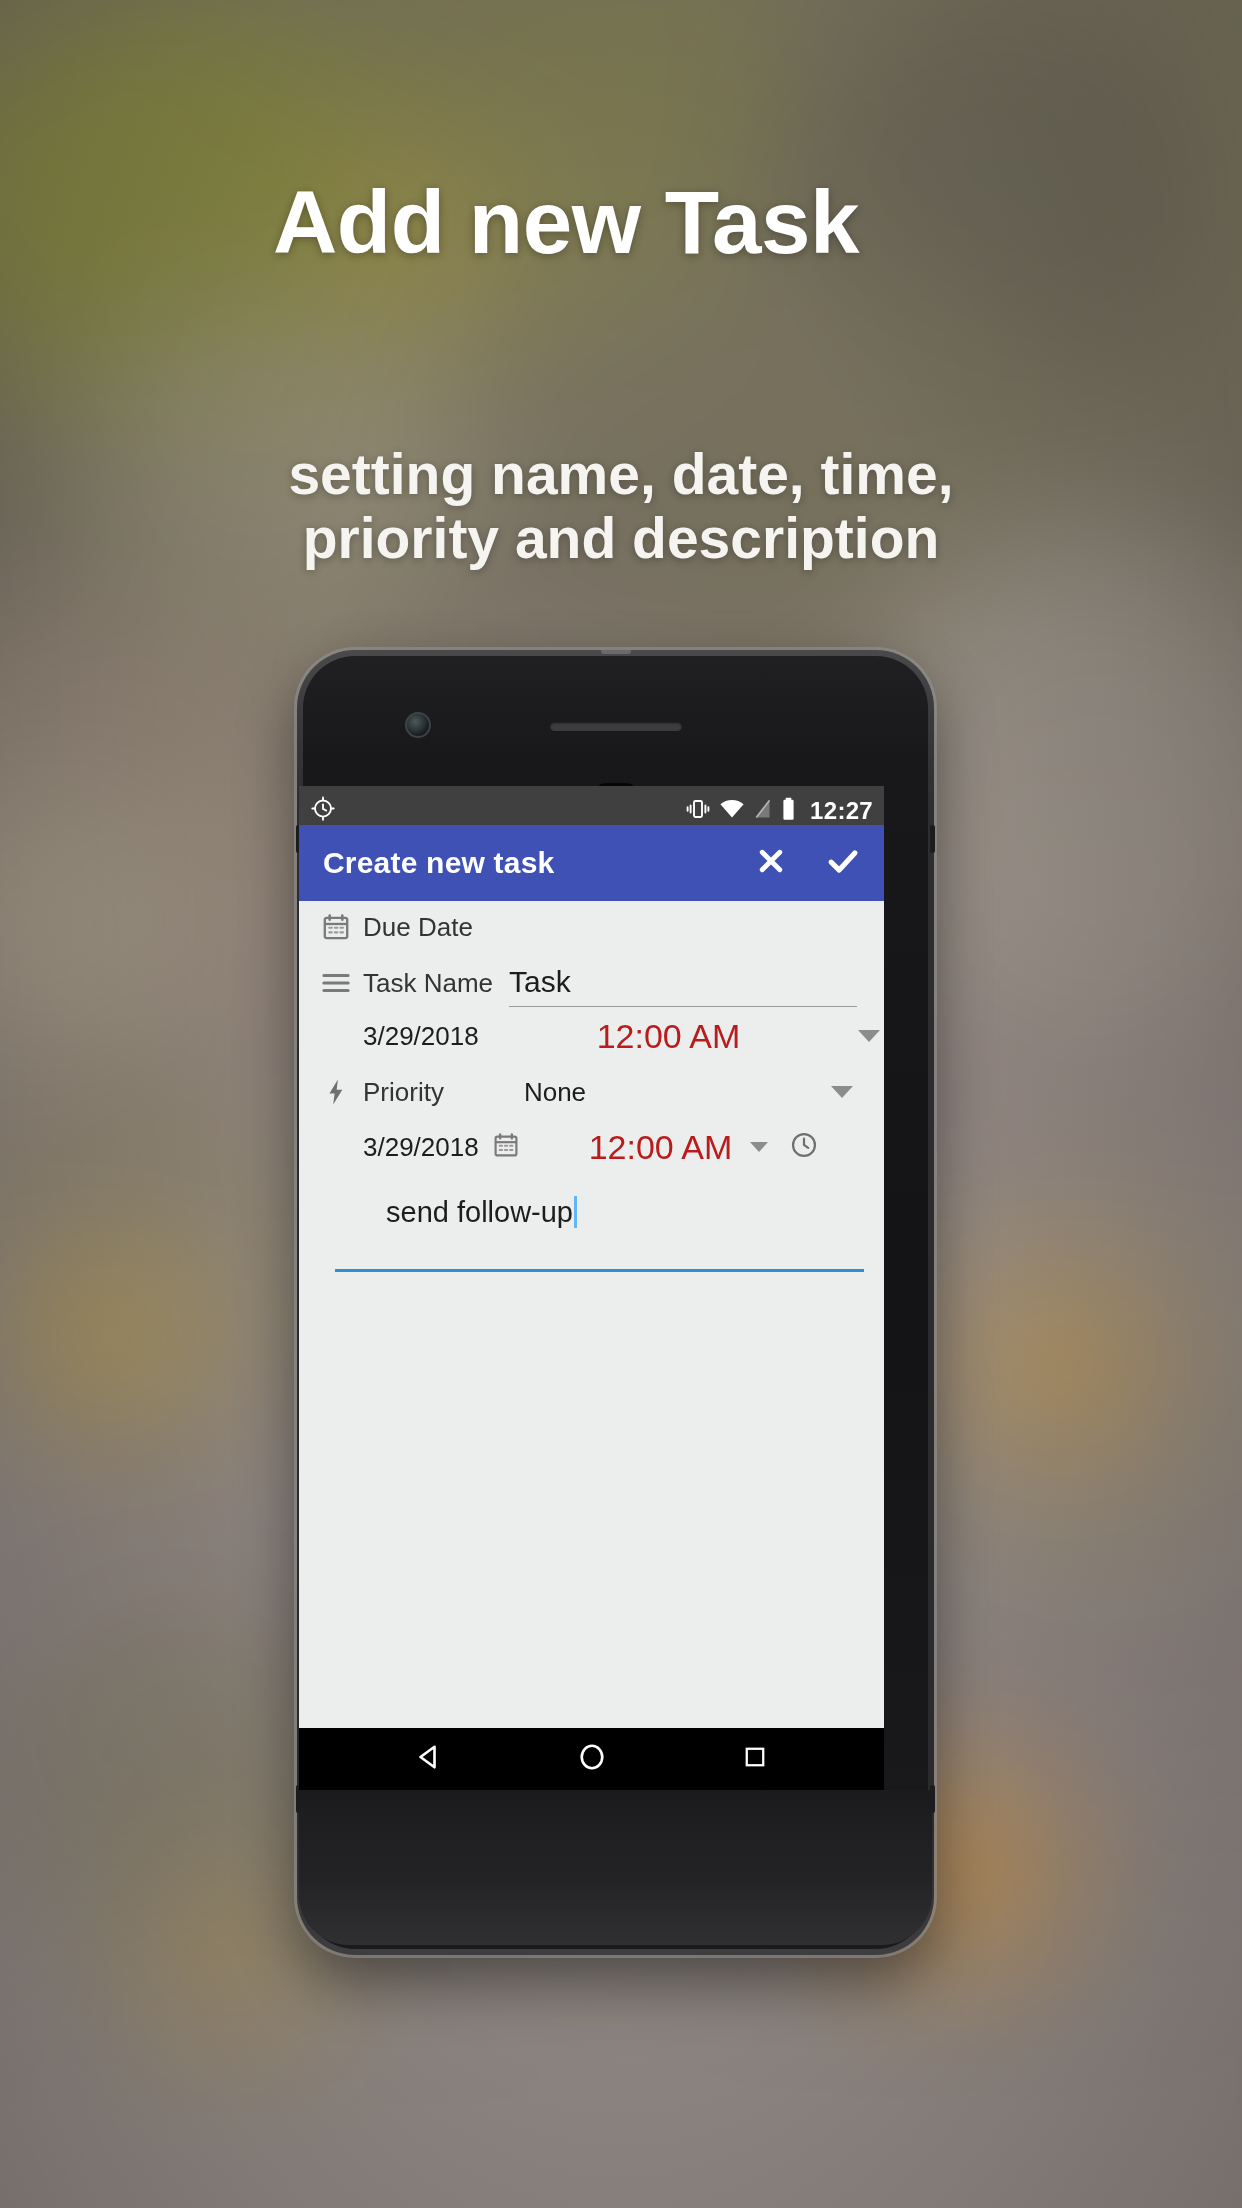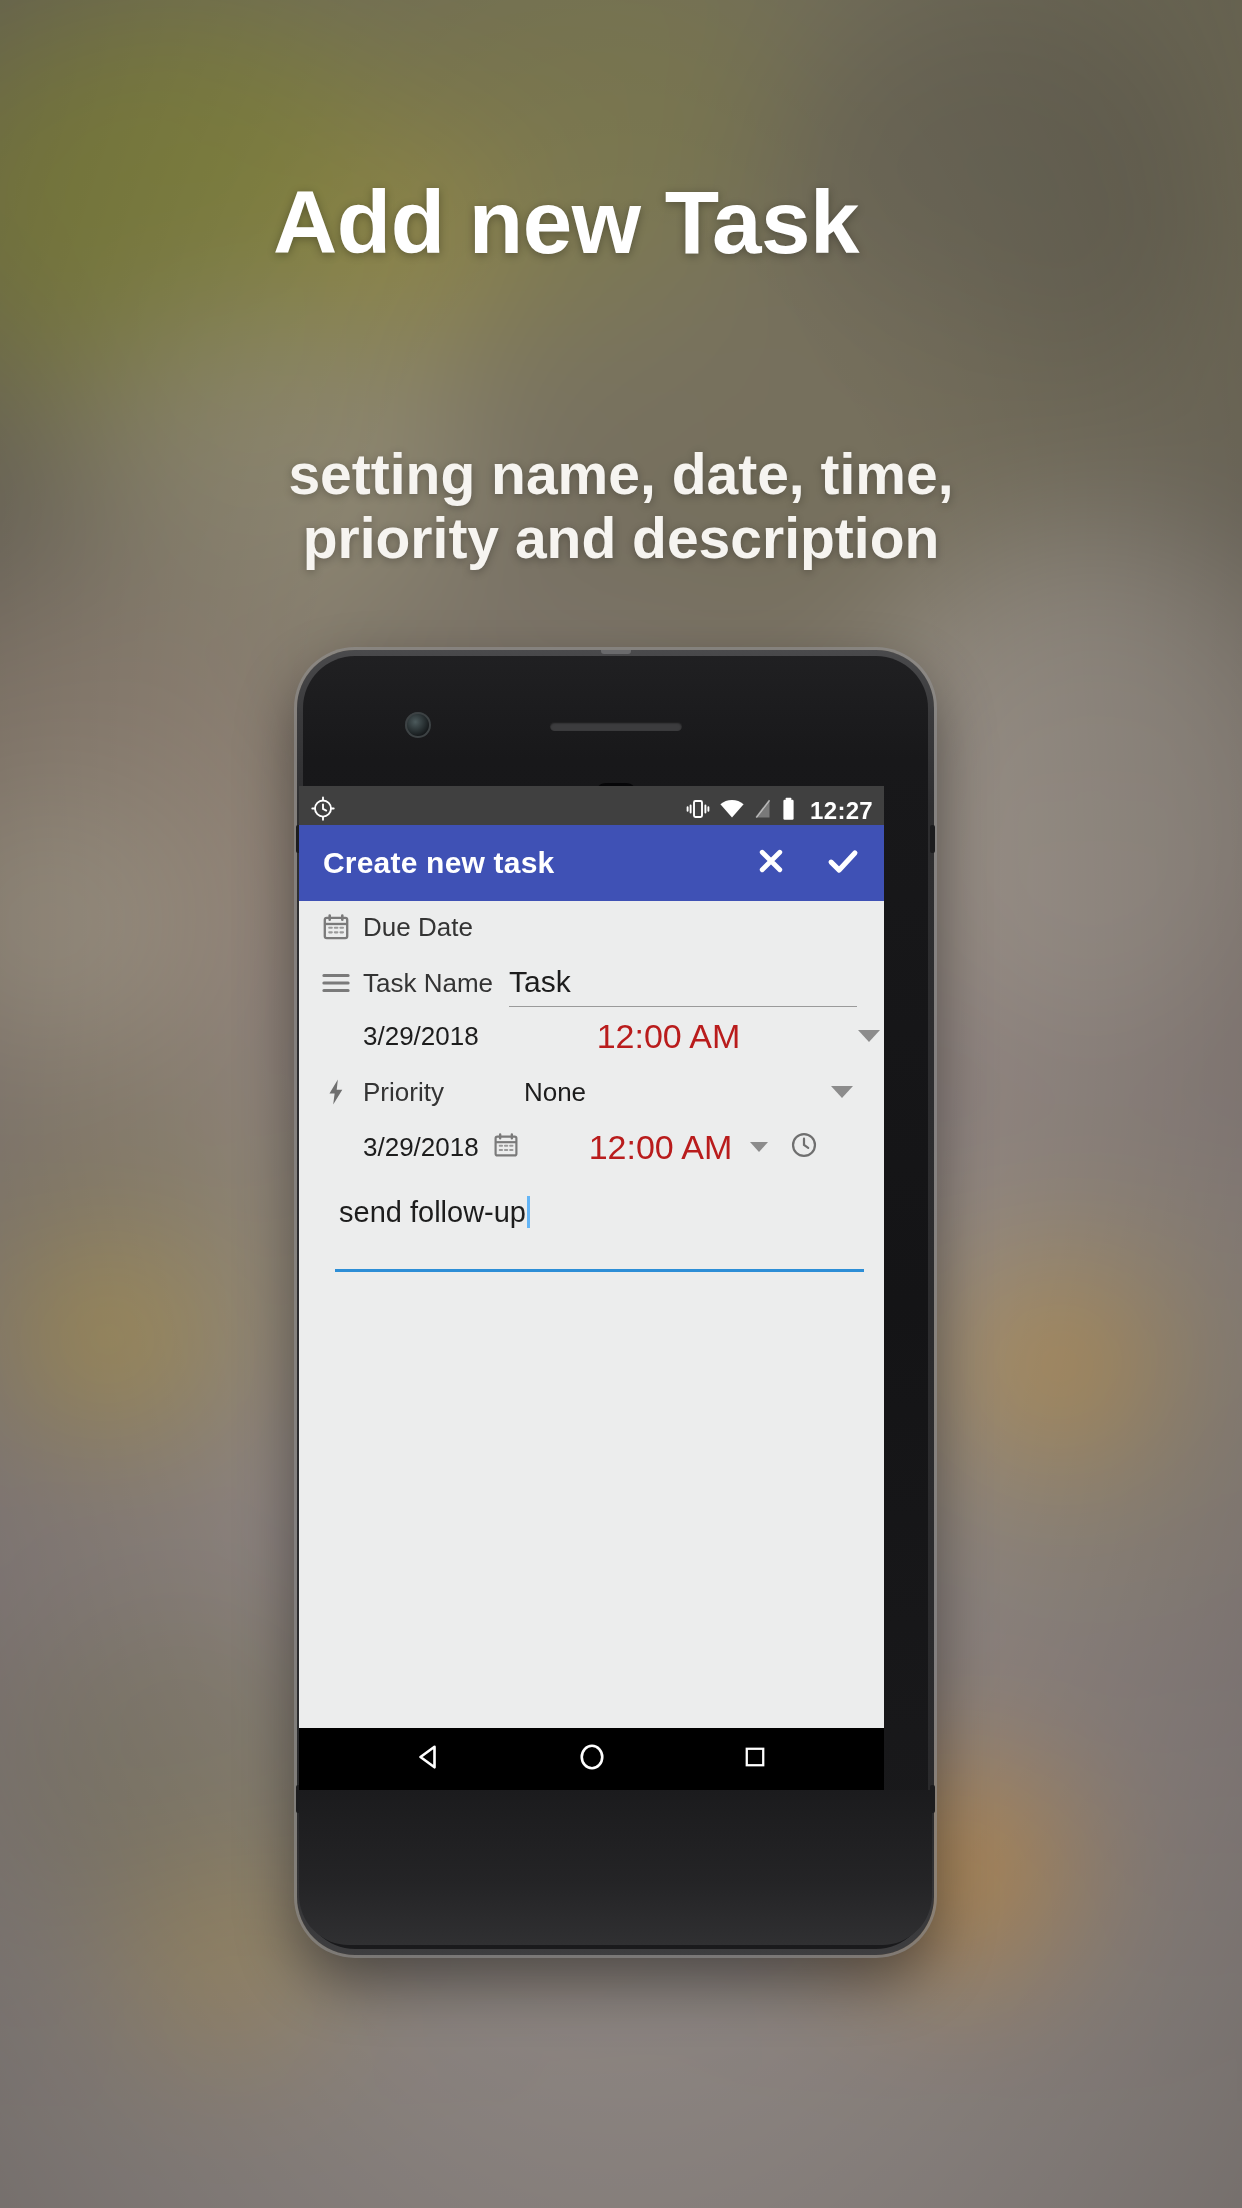--- a/index.html
+++ b/index.html
@@ -340,20 +340,21 @@
 
   .desc-field {
     position: relative;
     margin: 24px 20px 0 36px;
     height: 76px;
   }
   .desc-text {
     font-size: 29px;
     color: #1d1d1d;
     padding-left: 4px;
+    margin-left: 47px;
   }
   .desc-caret {
     display: inline-block;
     width: 3px;
     height: 32px;
     background: #64b5f6;
     vertical-align: -6px;
     margin-left: 1px;
   }
   .desc-underline {

